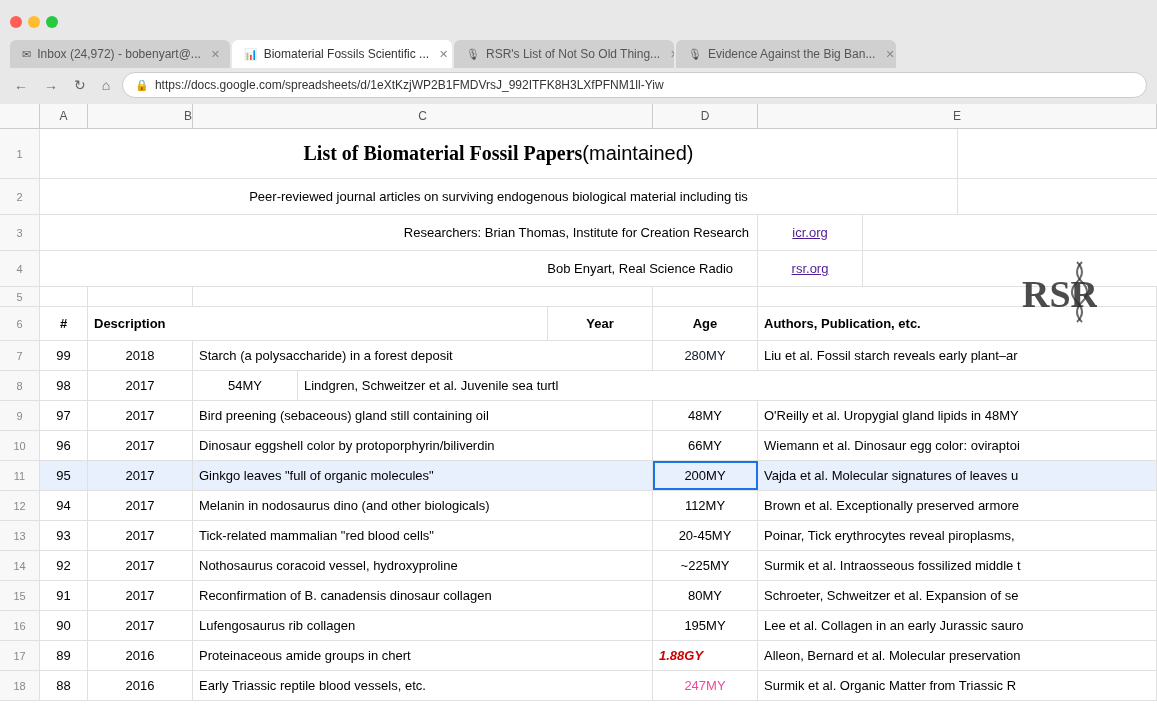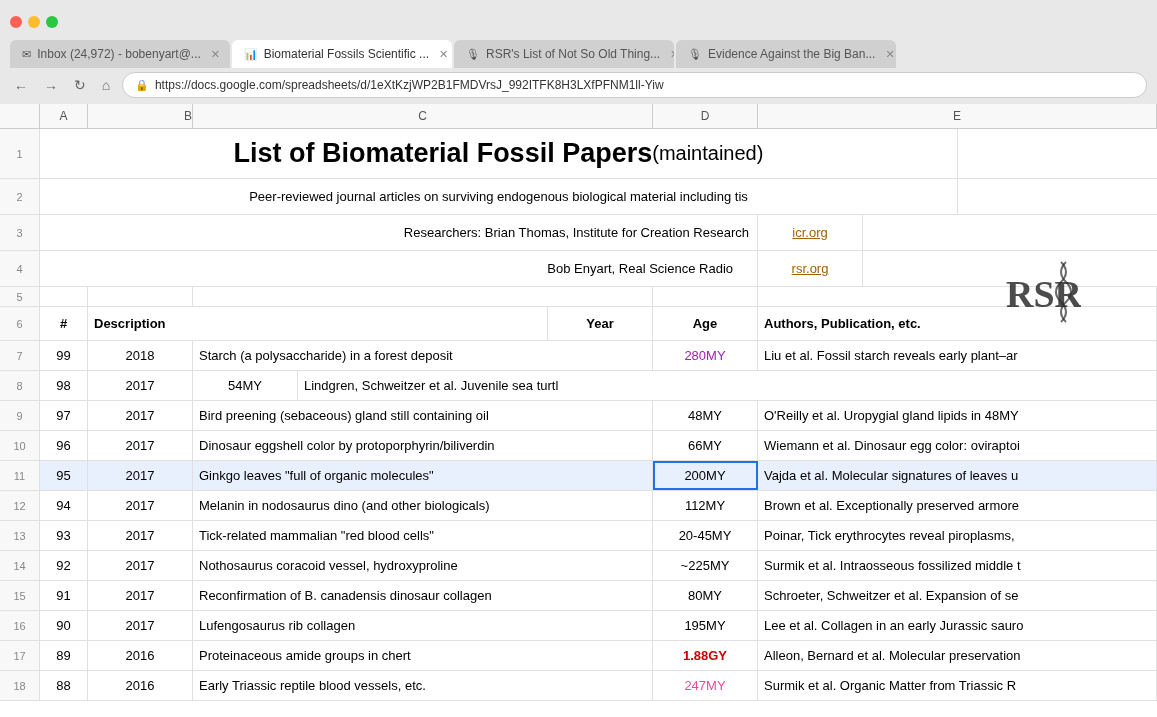--- a/index.html
+++ b/index.html
@@ -36,24 +36,24 @@
     .cell { display: flex; align-items: center; overflow: hidden; border-right: 1px solid #e0e0e0; padding: 0 6px; font-size: 13px; }
     .cell.selected { outline: 2px solid #1a73e8; outline-offset: -2px; }
     .cell-a { width: 48px; min-width: 48px; }
     .cell-b { width: 105px; min-width: 105px; justify-content: flex-end; }
     .cell-c { width: 460px; min-width: 460px; }
     .cell-d { width: 105px; min-width: 105px; justify-content: center; }
     .cell-e { flex: 1; }
 
     .bold { font-weight: bold; }
     .italic { }
-    .link { color: #a16207; text-decoration: underline; cursor: pointer; }
+    .link { color: #4c1d95; text-decoration: underline; cursor: pointer; }
     .center { justify-content: center; text-align: center; }
 
-    .title-large { font-size: 27px; font-weight: bold; }
+    .title-large { font-size: 20px; font-weight: bold; font-family: Liberation Serif, serif; }
     .title-normal { font-size: 20px; font-weight: normal; }
 
     .row-header-text { font-weight: bold; font-size: 13px; }
 
     
     .row-1 { min-height: 50px; }
     .row-2 { min-height: 36px; }
     .row-3 { min-height: 36px; }
     .row-4 { min-height: 36px; }
     .row-5 { min-height: 20px; }
@@ -175,21 +175,21 @@
 
   </div>
 
   <div id="data-rows">
       <div class="grid-row">
     <div class="row-num">7</div>
     <div class="cell cell-a center">99</div>
     <div class="cell cell-b" style="justify-content:center;">2018</div>
     <div class="cell cell-c">Starch (a polysaccharide) in a forest deposit</div>
     <div class="cell cell-d" style="justify-content:center;">
-      <span style="color:#a21caf; font-weight:normal">280MY</span>
+      <span style="color:#0f172a; font-weight:normal">280MY</span>
     </div>
     <div class="cell cell-e">Liu et al. Fossil starch reveals early plant–ar</div>
   </div>
       <div class="grid-row">
     <div class="row-num">8</div>
     <div class="cell cell-a center">98</div>
     <div class="cell cell-b" style="justify-content:center;">2017</div>
     <div class="cell cell-d" style="justify-content:center;">
       <span style="color:#000; font-weight:normal">54MY</span>
     </div>
@@ -273,38 +273,38 @@
     <div class="cell cell-d" style="justify-content:center;">
       <span style="color:#000; font-weight:normal">195MY</span>
     </div>
     <div class="cell cell-e">Lee et al. Collagen in an early Jurassic sauro</div>
   </div>
       <div class="grid-row">
     <div class="row-num">17</div>
     <div class="cell cell-a center">89</div>
     <div class="cell cell-b" style="justify-content:center;">2016</div>
     <div class="cell cell-c">Proteinaceous amide groups in chert</div>
-    <div class="cell cell-d" style="justify-content:center;">
+    <div class="cell cell-d" style="justify-content:flex-start;font-style:italic;">
       <span style="color:#cc0000; font-weight:bold">1.88GY</span>
     </div>
     <div class="cell cell-e">Alleon, Bernard et al. Molecular preservation</div>
   </div>
       <div class="grid-row">
     <div class="row-num">18</div>
     <div class="cell cell-a center">88</div>
     <div class="cell cell-b" style="justify-content:center;">2016</div>
     <div class="cell cell-c">Early Triassic reptile blood vessels, etc.</div>
     <div class="cell cell-d" style="justify-content:center;">
       <span style="color:#ec4899; font-weight:normal">247MY</span>
     </div>
     <div class="cell cell-e">Surmik et al. Organic Matter from Triassic R</div>
   </div>
     </div>
 
-  <div style="position:absolute; right: 76px; top: 148px; width: 80px; height: 80px; display:flex; align-items:center; justify-content:center;">
+  <div style="position:absolute; right: 60px; top: 148px; width: 80px; height: 80px; display:flex; align-items:center; justify-content:center;">
     <svg width="80" height="80" viewBox="0 0 80 80">
       <text x="5" y="55" font-family="serif" font-size="38" font-weight="bold" fill="#2d2d2d" opacity="0.85">RSR</text>
 
       <path d="M60 10 Q70 20 60 30 Q50 40 60 50 Q70 60 60 70" stroke="#2d2d2d" stroke-width="2" fill="none" opacity="0.7"></path>
       <path d="M65 10 Q55 20 65 30 Q75 40 65 50 Q55 60 65 70" stroke="#2d2d2d" stroke-width="2" fill="none" opacity="0.7"></path>
     </svg>
   </div>
 
 </div>
 

